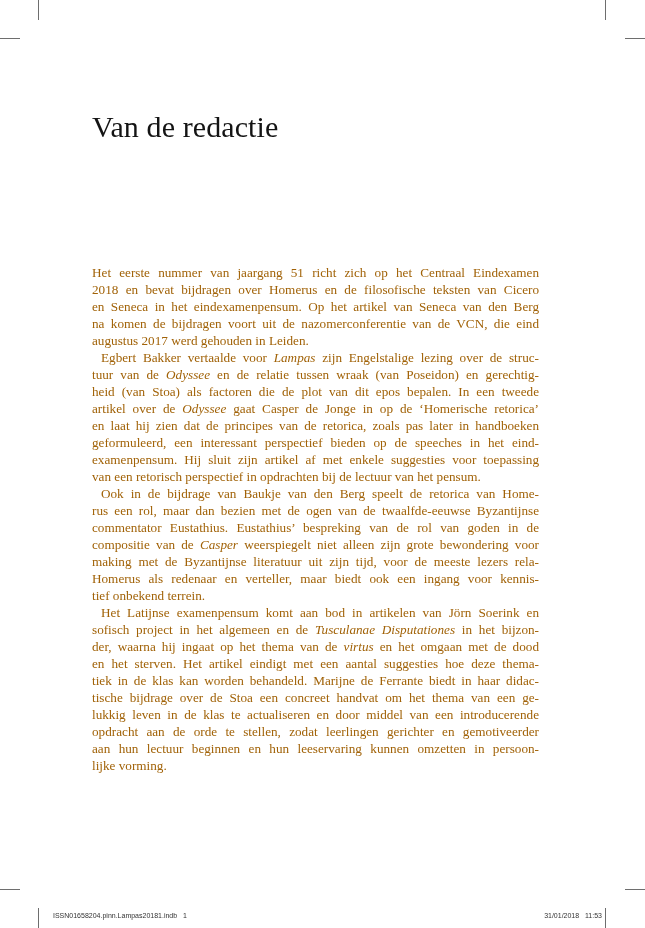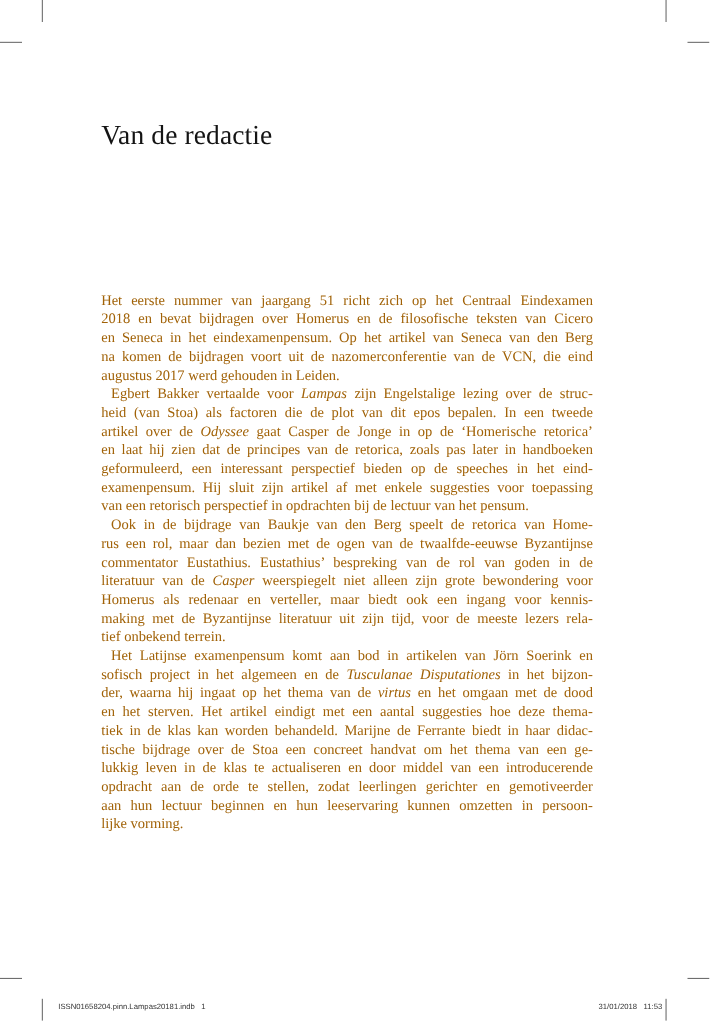--- a/index.html
+++ b/index.html
@@ -3,21 +3,21 @@
 <meta charset="utf-8">
 <style>
   html, body { margin: 0; padding: 0; background: #ffffff; }
   body { width: 645px; height: 928px; position: relative; overflow: hidden; color: #1a1a1a; }
   .mark { position: absolute; background: #6e6e6e; }
   .mark.v { width: 1px; height: 20px; }
   .mark.h { height: 1px; width: 20px; }
   .title {
     position: absolute; left: 92px; top: 110px;
     font-family: "Liberation Serif", "DejaVu Serif", serif;
-    font-size: 25px; font-weight: normal; margin: 0; letter-spacing: 0.1px;
+    font-size: 30px; font-weight: normal; margin: 0; letter-spacing: 0.1px;
     color: #141414; white-space: nowrap;
   }
   .body {
     position: absolute; left: 92px; top: 264px; width: 447px;
     font-family: "Liberation Serif", "DejaVu Serif", serif;
     font-size: 13.2px; line-height: 17px; color: #a16207;
   }
   .line { display: block; white-space: nowrap; text-align: justify; text-align-last: justify; height: 17px; }
   .line.last { text-align-last: left; }
   .line.indent { padding-left: 9px; }
@@ -45,34 +45,35 @@
 <div class="body" id="body-text">
     <div>
       <span class="line"><span>Het eerste nummer van jaargang 51 richt zich op het Centraal Eindexamen</span></span>
       <span class="line"><span>2018 en bevat bijdragen over Homerus en de filosofische teksten van Cicero</span></span>
       <span class="line"><span>en Seneca in het eindexamenpensum. Op het artikel van Seneca van den Berg</span></span>
       <span class="line"><span>na komen de bijdragen voort uit de nazomerconferentie van de VCN, die eind</span></span>
       <span class="line last"><span>augustus 2017 werd gehouden in Leiden.</span></span>
     </div>
     <div>
       <span class="line indent"><span>Egbert Bakker vertaalde voor </span><i>Lampas</i><span> zijn Engelstalige lezing over de struc-</span></span>
+      <span class="line"><span>tuur van de </span><i>Odyssee</i><span> en de relatie tussen wraak (van Poseidon) en gerechtig-</span></span>
       <span class="line"><span>heid (van Stoa) als factoren die de plot van dit epos bepalen. In een tweede</span></span>
       <span class="line"><span>artikel over de </span><i>Odyssee</i><span> gaat Casper de Jonge in op de ‘Homerische retorica’</span></span>
       <span class="line"><span>en laat hij zien dat de principes van de retorica, zoals pas later in handboeken</span></span>
       <span class="line"><span>geformuleerd, een interessant perspectief bieden op de speeches in het eind-</span></span>
       <span class="line"><span>examenpensum. Hij sluit zijn artikel af met enkele suggesties voor toepassing</span></span>
       <span class="line last"><span>van een retorisch perspectief in opdrachten bij de lectuur van het pensum.</span></span>
     </div>
     <div>
       <span class="line indent"><span>Ook in de bijdrage van Baukje van den Berg speelt de retorica van Home-</span></span>
       <span class="line"><span>rus een rol, maar dan bezien met de ogen van de twaalfde-eeuwse Byzantijnse</span></span>
       <span class="line"><span>commentator Eustathius. Eustathius’ bespreking van de rol van goden in de</span></span>
-      <span class="line"><span>literatuur van de </span><i>Casper</i><span> weerspiegelt niet alleen zijn grote bewondering voor</span></span>
+      <span class="line"><span>compositie van de </span><i>Casper</i><span> weerspiegelt niet alleen zijn grote bewondering voor</span></span>
+      <span class="line"><span>making met de Byzantijnse literatuur uit zijn tijd, voor de meeste lezers rela-</span></span>
       <span class="line"><span>Homerus als redenaar en verteller, maar biedt ook een ingang voor kennis-</span></span>
-      <span class="line"><span>making met de Byzantijnse literatuur uit zijn tijd, voor de meeste lezers rela-</span></span>
       <span class="line last"><span>tief onbekend terrein.</span></span>
     </div>
     <div>
       <span class="line indent"><span>Het Latijnse examenpensum komt aan bod in artikelen van Jörn Soerink en</span></span>
       <span class="line"><span>sofisch project in het algemeen en de </span><i>Tusculanae Disputationes</i><span> in het bijzon-</span></span>
       <span class="line"><span>der, waarna hij ingaat op het thema van de </span><i>virtus</i><span> en het omgaan met de dood</span></span>
       <span class="line"><span>en het sterven. Het artikel eindigt met een aantal suggesties hoe deze thema-</span></span>
       <span class="line"><span>tiek in de klas kan worden behandeld. Marijne de Ferrante biedt in haar didac-</span></span>
       <span class="line"><span>tische bijdrage over de Stoa een concreet handvat om het thema van een ge-</span></span>
       <span class="line"><span>lukkig leven in de klas te actualiseren en door middel van een introducerende</span></span>

